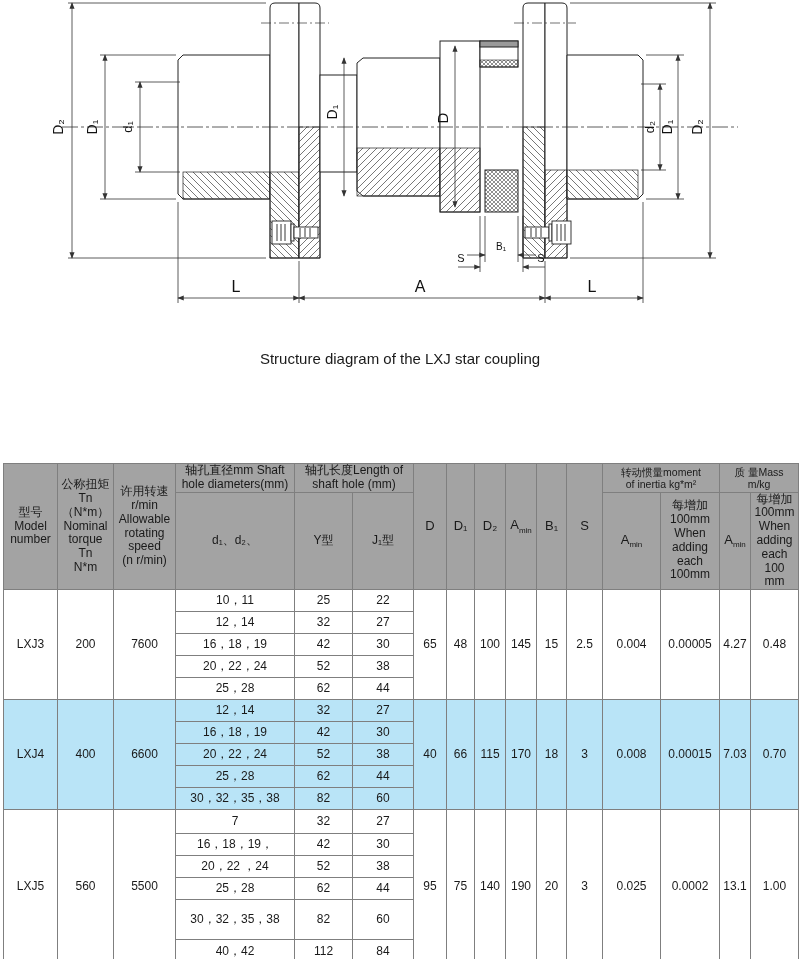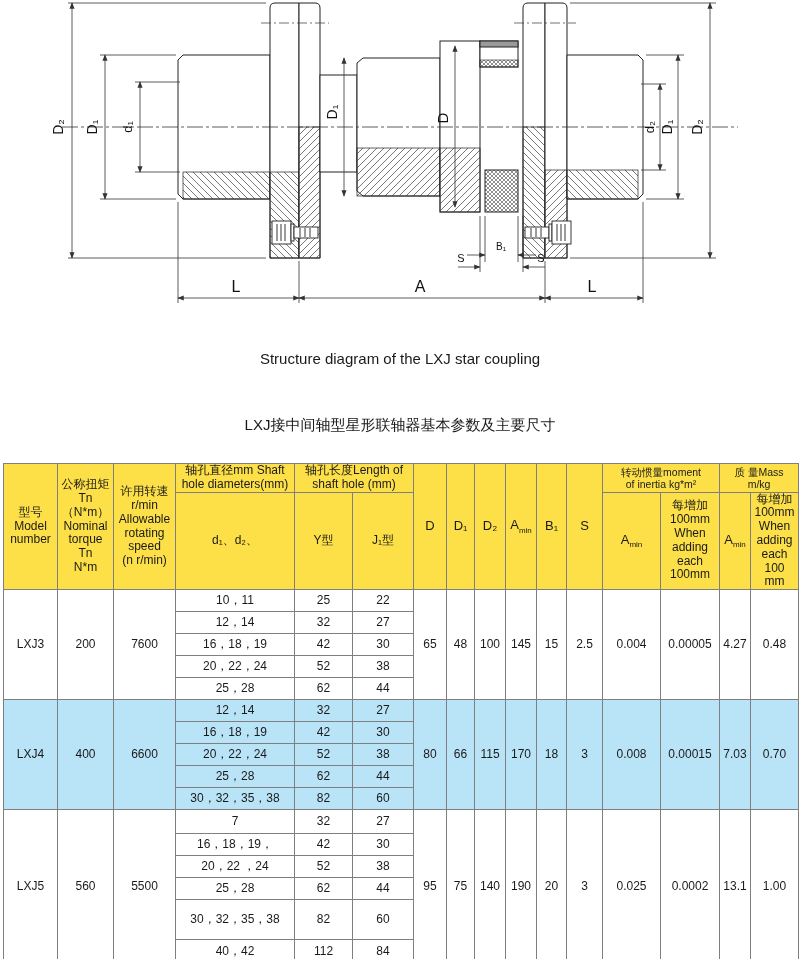--- a/index.html
+++ b/index.html
@@ -12,21 +12,21 @@
   #tbl-title-zh{top:416px;font-size:15px;}
   #tbl-title-en{top:440px;font-size:14px;}
   table.params{position:absolute;top:463px;left:3px;width:795px;border-collapse:collapse;table-layout:fixed;}
   table.params th, table.params td{
     border:1px solid #7f7f7f;padding:0 2px;font-weight:normal;
     text-align:center;vertical-align:middle;font-size:12px;line-height:1.15;
     overflow:hidden;
   }
   table.params{border:1px solid #5a5a5a;}
   .pre{white-space:pre-line;}
-  .hdr{background:#fde047;}
+  .hdr{background:#a3a3a3;}
   .hl td{background:#b9e4f7;}
   tr.h1{height:27px;} tr.h2{height:37px;}
   tr.r{height:22px;} tr.r24{height:24px;} tr.r40{height:40px;} tr.r25{height:25px;}
   td.dcol{text-align:left;padding-left:10px;}
   th.small{font-size:8px;line-height:1.15;text-align:left;padding-left:2px;}
   th.lft{text-align:left;padding-left:4px;font-size:11px;}
   th.mid{font-size:11px;}
   sub{font-size:8px;}
   svg text{fill:#111;font-family:"Liberation Sans","DejaVu Sans",sans-serif;}
 </style>
@@ -175,21 +175,20 @@
     <text x="501" y="250" text-anchor="middle" font-size="10">B₁</text>
     <text x="461" y="262" text-anchor="middle" font-size="11">S</text>
     <text x="541" y="262" text-anchor="middle" font-size="11">S</text>
     <text x="236" y="292" text-anchor="middle" font-size="16">L</text>
     <text x="420" y="292" text-anchor="middle" font-size="16">A</text>
     <text x="592" y="292" text-anchor="middle" font-size="16">L</text>
   </svg>
   </div>
 
   <div class="caption" id="cap-en">Structure diagram of the LXJ star coupling</div>
-  <div class="caption" id="tbl-title-zh">LXJ接中间轴型星形联轴器基本参数及主要尺寸</div>
 
   <table class="params">
     <colgroup>
       <col style="width:54px">
         <col style="width:56px">
         <col style="width:62px">
       <col style="width:119px">
         <col style="width:58px">
         <col style="width:61px">
       <col style="width:33px">
@@ -287,21 +286,21 @@
           <td>44</td>
         </tr>
 
       <tr class="r hl">
         <td rowspan="5">LXJ4</td>
         <td rowspan="5">400</td>
         <td rowspan="5">6600</td>
         <td class="dcol">12，14</td>
         <td>32</td>
         <td>27</td>
-        <td rowspan="5">80</td>
+        <td rowspan="5">40</td>
         <td rowspan="5">66</td>
         <td rowspan="5">115</td>
         <td rowspan="5">170</td>
         <td rowspan="5">18</td>
         <td rowspan="5">3</td>
         <td rowspan="5">0.008</td>
         <td rowspan="5">0.00015</td>
         <td rowspan="5">7.03</td>
         <td rowspan="5">0.70</td>
       </tr>

